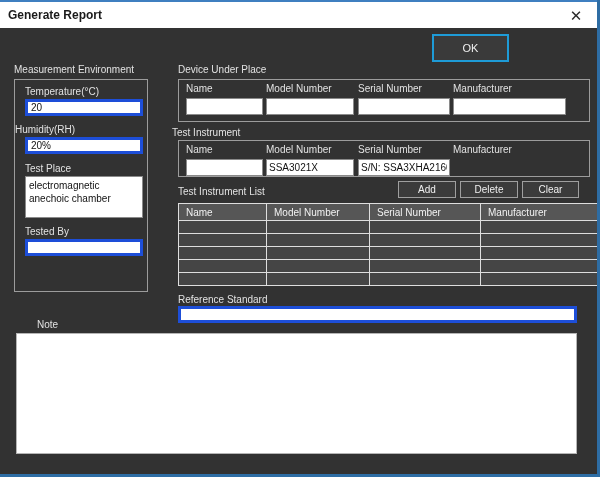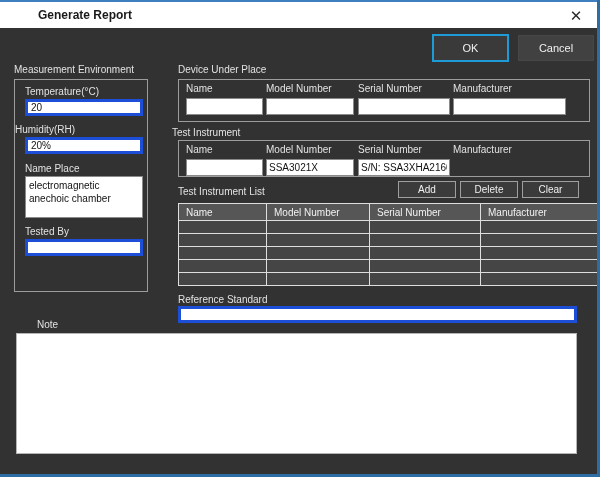--- a/index.html
+++ b/index.html
@@ -7,21 +7,21 @@
   .dialog{position:relative;width:600px;height:477px;background:#323232;}
 
   
   .edge-top{position:absolute;left:0;top:0;width:600px;height:2px;background:#3f7fc0;z-index:5;}
   .edge-right{position:absolute;right:0;top:0;width:3px;height:477px;background:#2e6da4;z-index:5;}
   .edge-bottom{position:absolute;left:0;bottom:0;width:600px;height:3px;background:#2e6da4;z-index:5;}
 
   
   .titlebar{position:absolute;left:0;top:2px;width:597px;height:26px;background:#ffffff;
     display:flex;align-items:center;justify-content:space-between;}
-  .titlebar .title{font-size:12px;font-weight:bold;color:#1a1a1a;padding-left:8px;margin-left:30px;}
+  .titlebar .title{font-size:12px;font-weight:bold;color:#1a1a1a;padding-left:8px;}
   .closebtn{width:38px;height:26px;border:none;background:transparent;cursor:pointer;
     display:flex;align-items:center;justify-content:center;padding:0;margin-right:2px;}
   .closebtn span{font-size:15px;color:#2b2b2b;line-height:1;}
 
   .body{position:absolute;left:0;top:28px;width:482px;height:446px;background:#323232;padding-left:40px;}
 
   
   .lbl{position:absolute;font-size:10px;color:#e2e2e2;white-space:nowrap;text-align:center;}
   .groupbox{position:absolute;border:1px solid #9c9c9c;box-sizing:border-box;}
   .tin{position:absolute;background:#ffffff;color:#111;border:3px solid #1d4ed8;box-sizing:border-box;
@@ -66,29 +66,28 @@
   <div class="titlebar">
     <span class="title">Generate Report</span>
     <button class="closebtn">
       <span>✕</span>
     </button>
   </div>
 
   <div class="body">
 
     <button class="btn btn-ok">OK</button>
-    <button class="btn btn-cancel">Cancel</button>
 
     <span class="lbl" style="left:14px;top:36px;">Measurement Environment</span>
     <div class="groupbox" style="left:14px;top:51px;width:134px;height:213px;">
       <span class="lbl" style="left:10px;top:6px;">Temperature(°C)</span>
       <input class="tin" style="left: 10px; top: 19px; width: 118px; height: 17px;" value="20">
       <span class="lbl" style="left:0;top:44px;">Humidity(RH)</span>
       <input class="tin" style="left: 10px; top: 57px; width: 118px; height: 17px;" value="20%">
-      <span class="lbl" style="left:10px;top:83px;">Name Place</span>
+      <span class="lbl" style="left:10px;top:83px;">Test Place</span>
       <textarea class="tarea" style="left: 10px; top: 96px; width: 118px; height: 42px;">electromagnetic anechoic chamber</textarea>
       <span class="lbl" style="left:10px;top:146px;">Tested By</span>
       <input class="tin" style="left: 10px; top: 159px; width: 118px; height: 17px;" value="">
     </div>
 
     <span class="lbl" style="left:178px;top:36px;">Device Under Place</span>
     <div class="groupbox" style="left:178px;top:51px;width:412px;height:43px;">
       <div class="fieldcol" style="left:7px;width:77px;">
         <span class="clab">Name</span>
         <input value="" style="">

